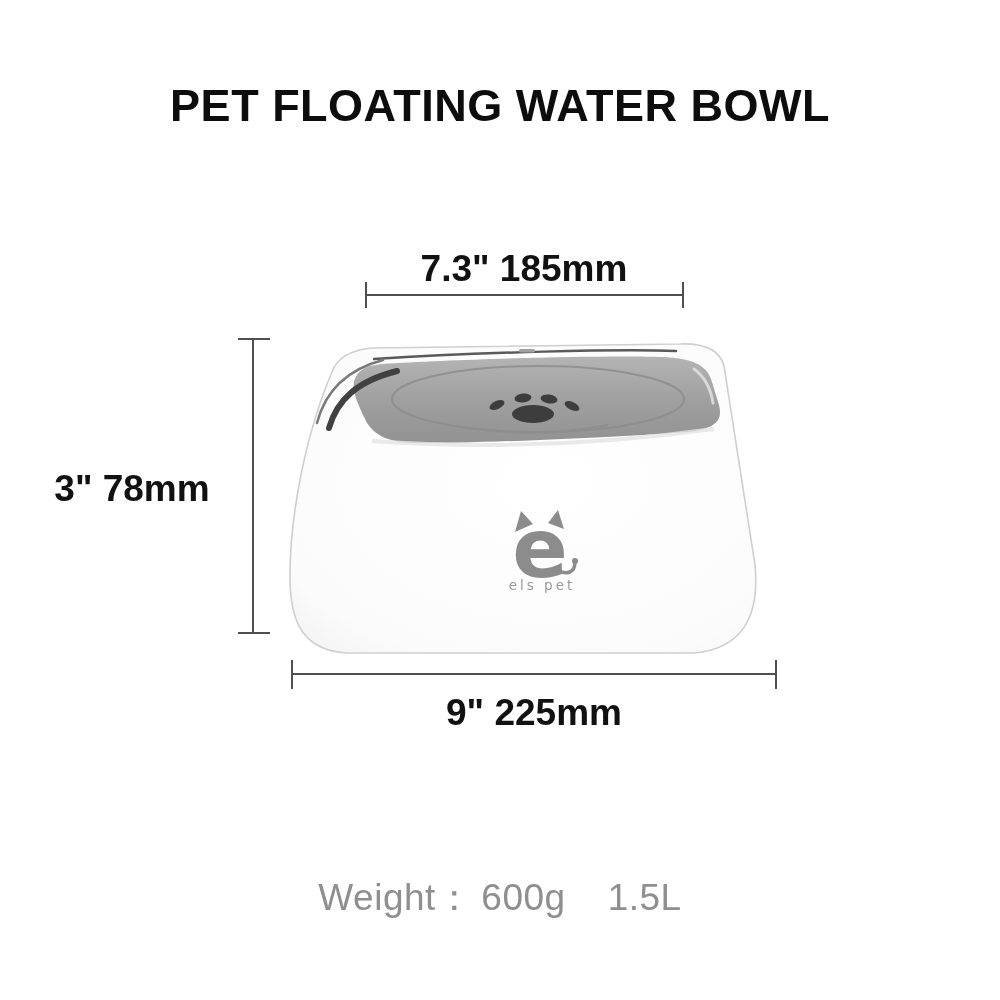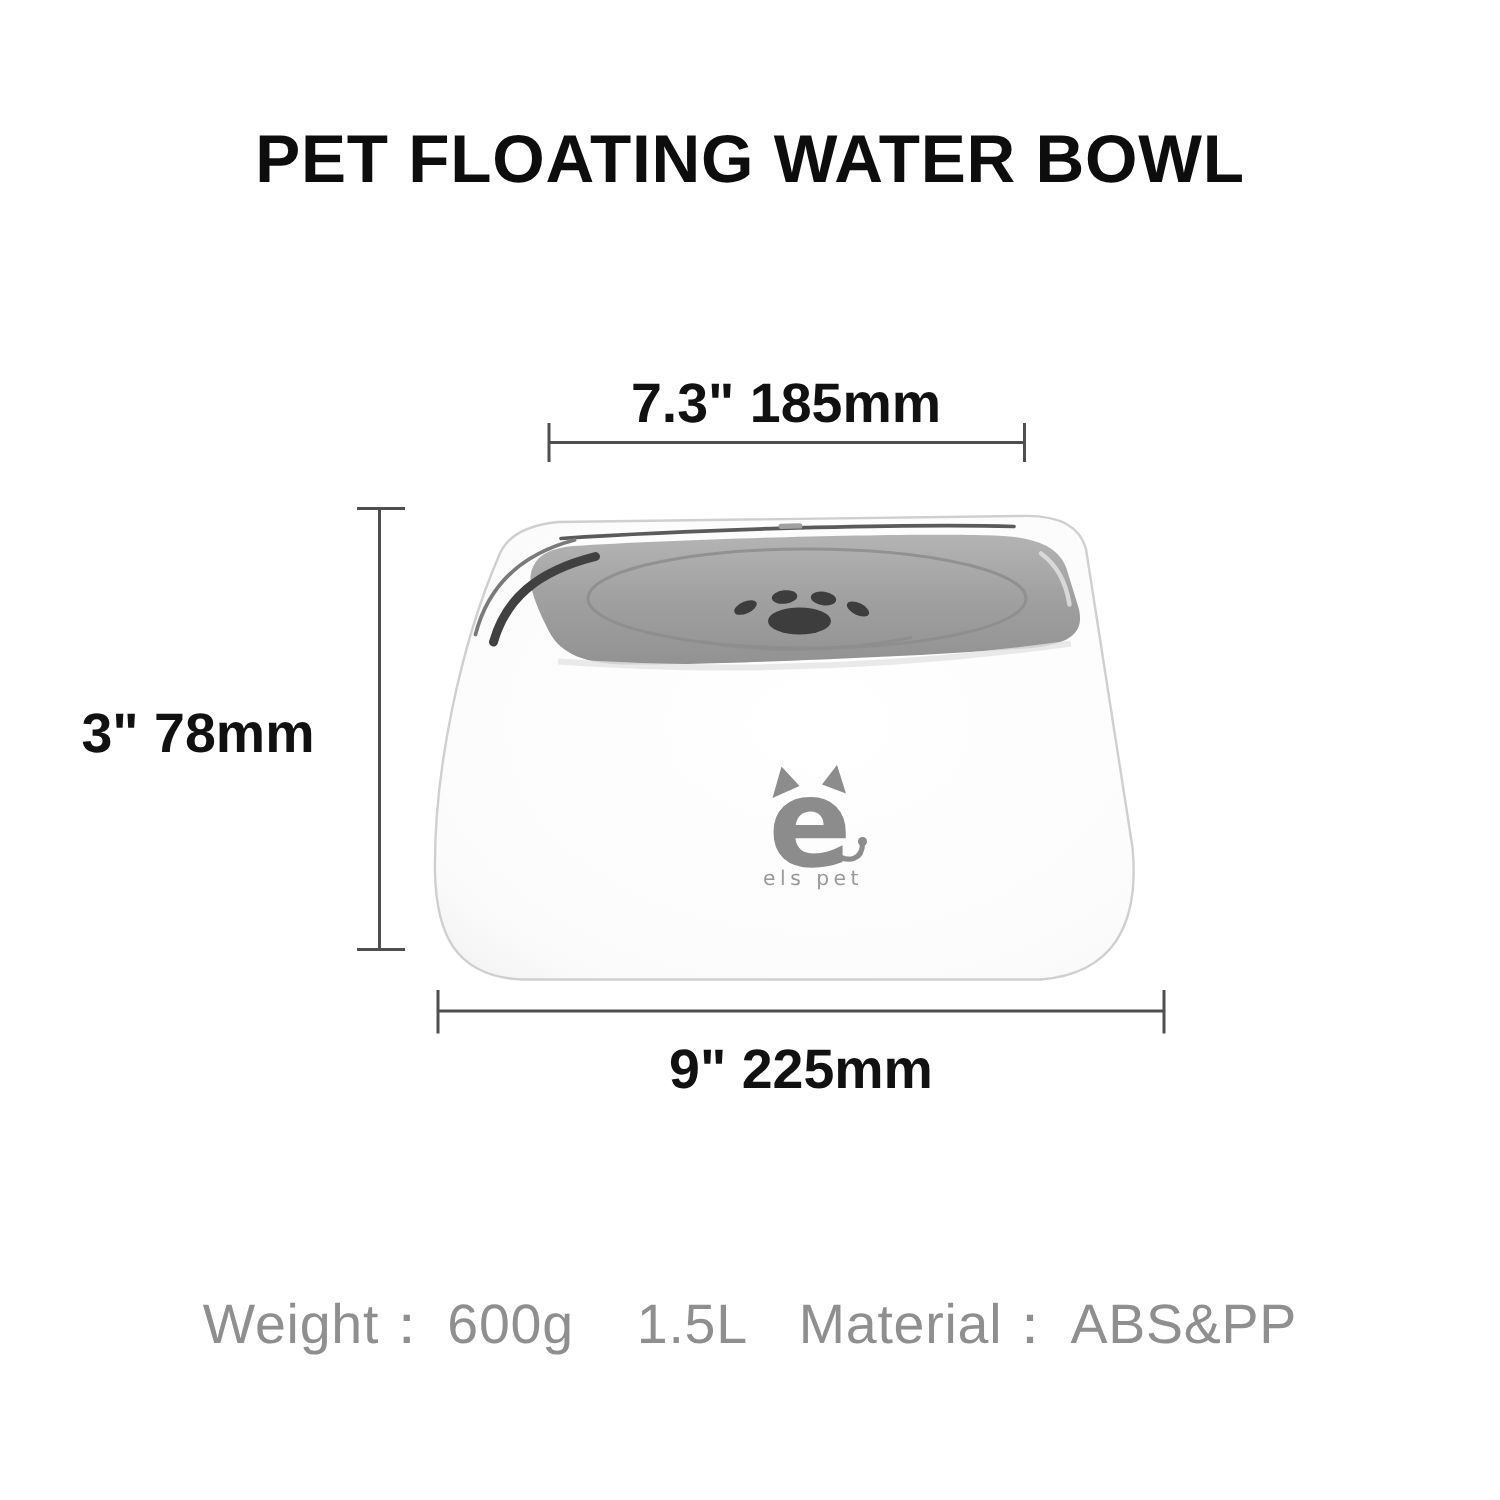--- a/index.html
+++ b/index.html
@@ -43,21 +43,21 @@
     display: flex;
     justify-content: center;
     align-items: baseline;
     gap: 34px;
     color: #8f8f8f;
     font-size: 37px;
     font-weight: 400;
     letter-spacing: 0.5px;
     white-space: nowrap;
   }
-  .spec-item { display: flex; align-items: baseline; }
+  .spec-item { display: flex; align-items: baseline; margin-top: 15px; }
   .spec-item .spec-value { margin-left: 8px; }
   .logo-name-text {
     font-family: "DejaVu Sans", sans-serif;
     font-size: 13.5px;
     letter-spacing: 3px;
     fill: #999999;
   }
   .logo-mark-text {
     font-family: "DejaVu Sans", sans-serif;
     font-size: 82px;
@@ -162,19 +162,15 @@
   </svg>
 
   <div class="specs-row">
     <div class="spec-item">
       <span class="spec-label">Weight：</span>
       <span class="spec-value">600g</span>
     </div>
     <div class="spec-item">
       <span class="spec-value">1.5L</span>
     </div>
-    <div class="spec-item">
-      <span class="spec-label">Material：</span>
-      <span class="spec-value">ABS&amp;PP</span>
-    </div>
   </div>
 
 </div>
 
 </body></html>

